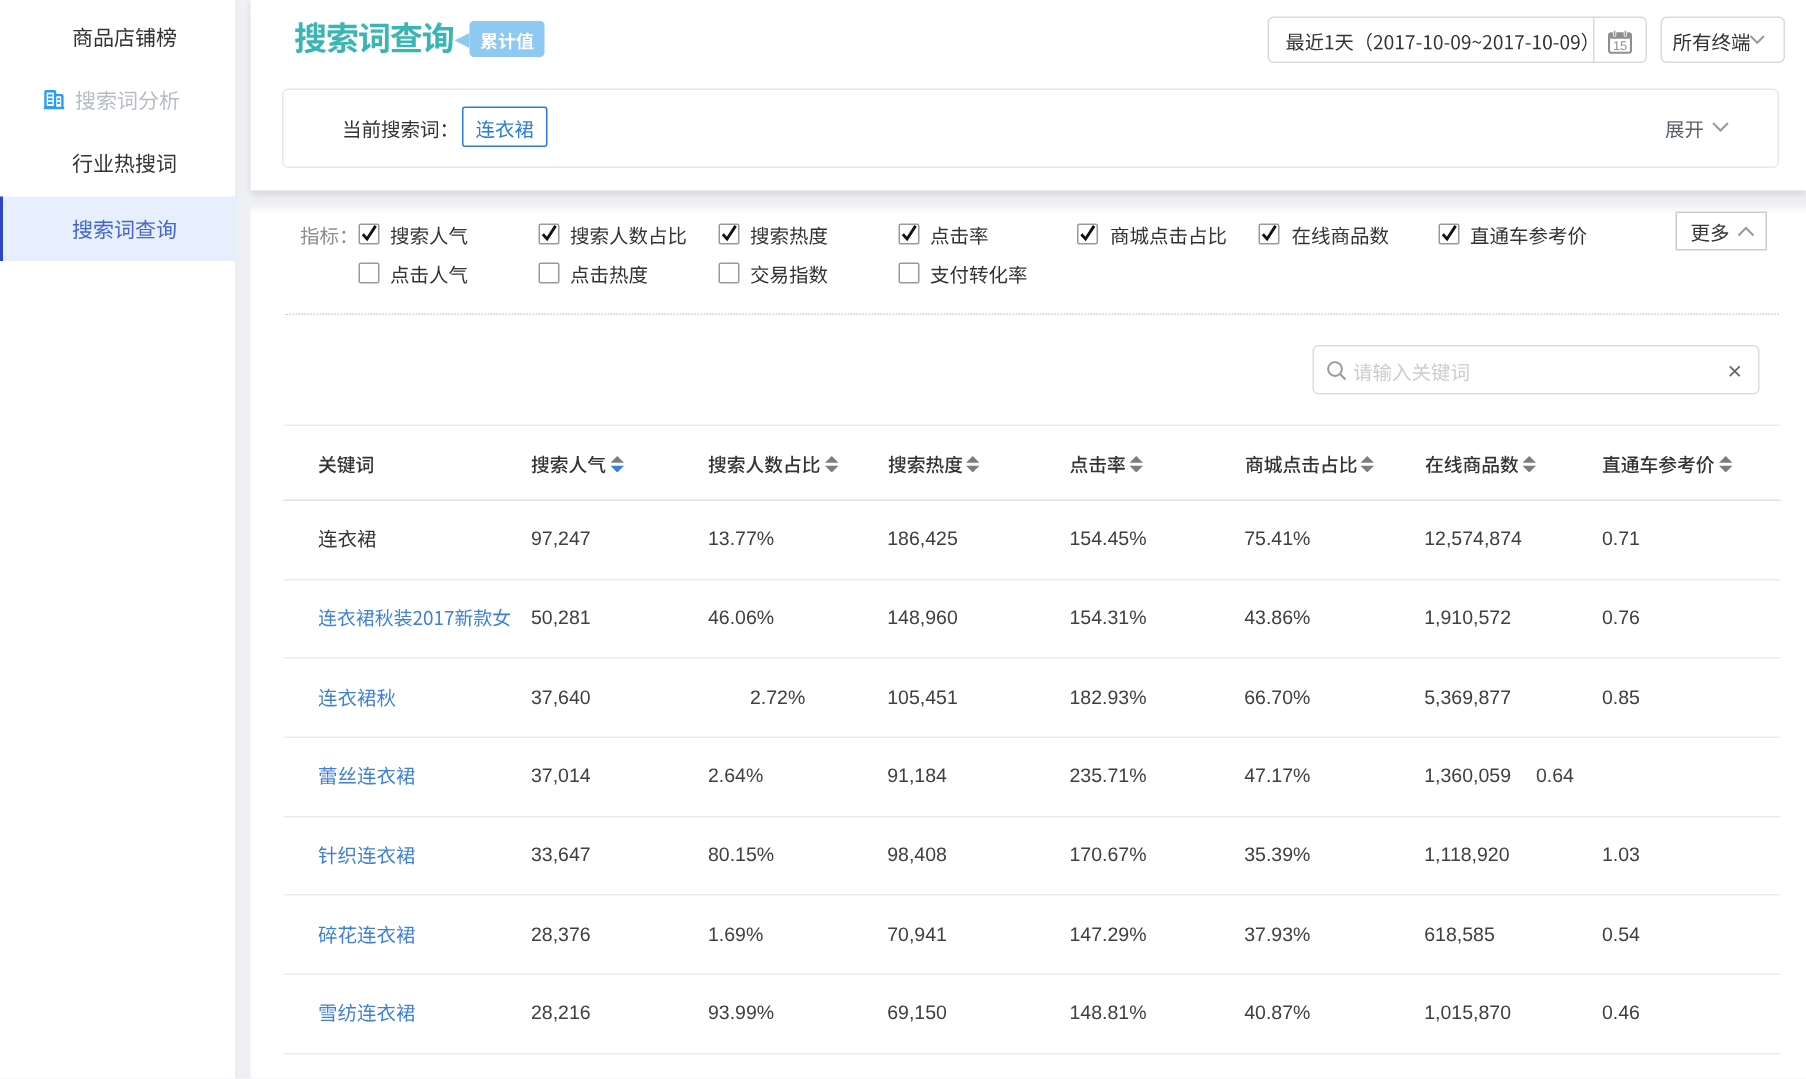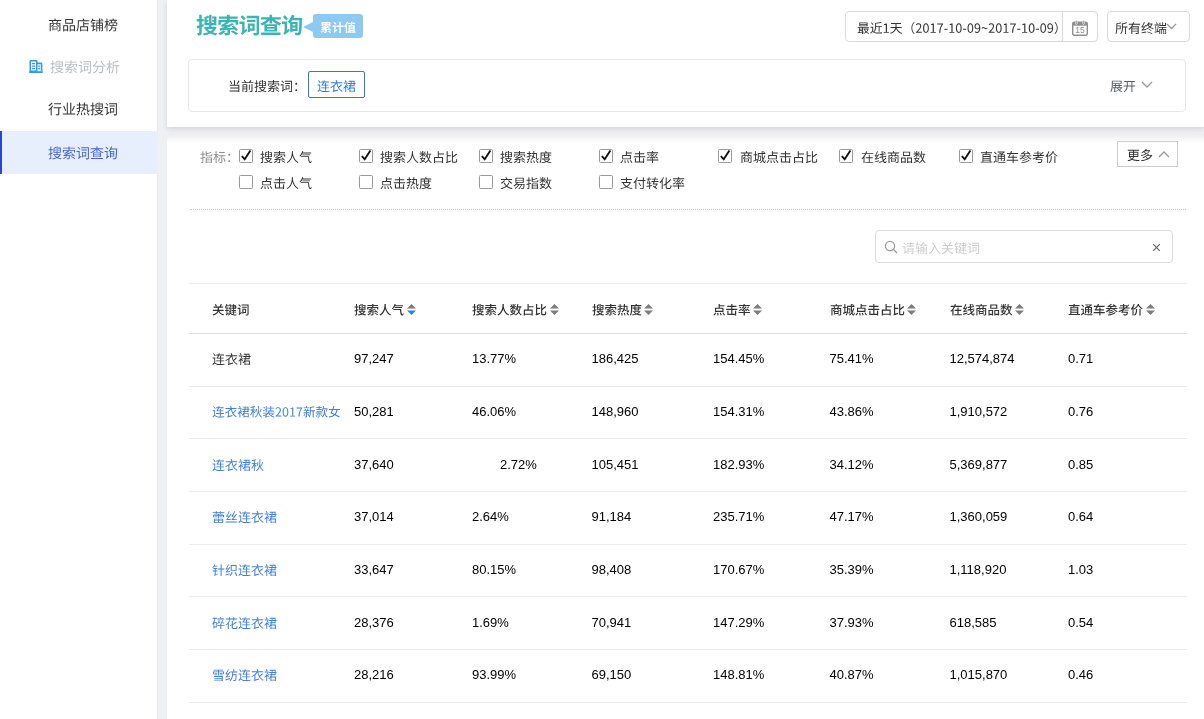--- a/index.html
+++ b/index.html
@@ -1,17 +1,17 @@
 <!DOCTYPE html>
 <html><head><meta charset="utf-8"><style>
 
 *{margin:0;padding:0;box-sizing:border-box}
 html,body{width:1204px;height:719px;overflow:hidden;background:#eef0f3;font-family:"Liberation Sans",sans-serif;position:relative}
 .abs{position:absolute}
-.num{font-size:13px;color:#000000}
+.num{font-size:13px;color:#404040}
 
 </style></head><body>
 <div class="abs" style="left:0;top:0;width:158px;height:719px;background:#fff;border-right:1px solid #e7e7e7"></div>
 <svg style="position:absolute;left:48.0px;top:14.4px;" width="70.0" height="20.3" viewBox="0 0 70.0 20.3">
     <path d="M3.8 7.2C4.1 7.7 4.5 8.5 4.7 8.9L5.7 8.5C5.5 8.1 5.1 7.4 4.8 6.9ZM7.8 10.6C8.8 11.2 10.0 12.2 10.6 12.7L11.2 12.0C10.6 11.5 9.4 10.6 8.4 10.0ZM5.5 10.1C4.9 10.7 3.9 11.5 3.1 12.0C3.2 12.2 3.5 12.6 3.6 12.8C4.5 12.2 5.6 11.3 6.3 10.4ZM9.2 7.0C9.0 7.6 8.6 8.3 8.2 8.9H1.7V17.3H2.7V9.8H11.4V16.2C11.4 16.4 11.3 16.5 11.1 16.5C10.9 16.5 10.1 16.5 9.2 16.5C9.3 16.7 9.5 17.0 9.5 17.3C10.7 17.3 11.4 17.3 11.8 17.1C12.3 17.0 12.4 16.7 12.4 16.2V8.9H9.3C9.6 8.4 10.0 7.8 10.3 7.3ZM4.4 12.4V16.2H5.3V15.6H9.5V12.4ZM5.3 13.1H8.7V14.8H5.3ZM6.2 4.7C6.4 5.1 6.6 5.6 6.7 6.0H0.9V6.9H13.2V6.0H7.9C7.7 5.5 7.4 4.9 7.2 4.4Z M18.2 6.1H23.8V8.7H18.2ZM17.2 5.1V9.7H24.9V5.1ZM15.2 11.2V17.4H16.2V16.6H19.1V17.2H20.1V11.2ZM16.2 15.6V12.2H19.1V15.6ZM21.7 11.2V17.4H22.7V16.6H25.9V17.3H27.0V11.2ZM22.7 15.6V12.2H25.9V15.6Z M32.1 12.2V17.2H33.1V16.6H39.0V17.2H40.1V12.2H36.2V10.3H40.8V9.3H36.2V7.7H35.2V12.2ZM33.1 15.7V13.2H39.0V15.7ZM34.5 4.8C34.8 5.2 35.1 5.7 35.3 6.2H29.8V9.9C29.8 11.9 29.6 14.7 28.4 16.8C28.7 16.9 29.1 17.2 29.3 17.4C30.6 15.2 30.8 12.0 30.8 9.9V7.2H41.2V6.2H36.4C36.3 5.7 35.9 5.0 35.5 4.5Z M52.6 5.0C53.2 5.4 53.9 6.0 54.3 6.3L54.9 5.8C54.5 5.4 53.8 4.9 53.2 4.5ZM44.5 4.5C44.1 5.8 43.3 7.1 42.5 7.9C42.7 8.1 42.9 8.6 43.0 8.8C43.5 8.3 44.0 7.7 44.4 7.0H47.4V6.1H44.9C45.1 5.6 45.2 5.2 45.4 4.8ZM42.8 11.4V12.4H44.8V15.2C44.8 15.8 44.4 16.2 44.1 16.4C44.3 16.6 44.5 17.0 44.6 17.3C44.8 17.0 45.2 16.8 47.7 15.3C47.6 15.1 47.5 14.7 47.4 14.4L45.8 15.4V12.4H47.6V11.4H45.8V9.5H47.2V8.6H43.5V9.5H44.8V11.4ZM51.1 4.5V6.4H47.9V7.3H51.1V8.5H48.3V17.4H49.2V14.3H51.2V17.3H52.1V14.3H53.9V16.2C53.9 16.3 53.9 16.4 53.8 16.4C53.6 16.4 53.2 16.4 52.8 16.4C52.9 16.6 53.0 17.1 53.1 17.3C53.7 17.3 54.2 17.3 54.5 17.1C54.8 17.0 54.9 16.7 54.9 16.2V8.5H52.1V7.3H55.3V6.4H52.1V4.5ZM49.2 11.8H51.2V13.4H49.2ZM49.2 10.9V9.5H51.2V10.9ZM53.9 11.8V13.4H52.1V11.8ZM53.9 10.9H52.1V9.5H53.9Z M61.2 8.5V10.7H62.1V9.3H68.2V10.7H69.3V8.5H67.2C67.4 8.0 67.6 7.4 67.9 6.9L66.8 6.7C66.7 7.2 66.4 7.9 66.2 8.5H63.9L64.2 8.4C64.1 8.0 63.9 7.3 63.7 6.8L62.7 6.9C62.9 7.4 63.1 8.0 63.2 8.5ZM64.5 4.5C64.6 4.9 64.8 5.4 64.8 5.8H61.3V6.7H69.0V5.8H65.9C65.8 5.4 65.6 4.8 65.5 4.4ZM64.5 9.8C64.6 10.3 64.8 10.8 64.8 11.2H61.3V12.1H63.5C63.3 14.3 62.8 15.8 60.7 16.6C60.9 16.8 61.2 17.2 61.3 17.4C62.9 16.7 63.7 15.7 64.1 14.3H67.3C67.1 15.6 67.0 16.2 66.8 16.4C66.7 16.5 66.6 16.5 66.3 16.5C66.1 16.5 65.5 16.5 64.9 16.4C65.0 16.7 65.1 17.0 65.2 17.3C65.8 17.3 66.5 17.3 66.8 17.3C67.1 17.3 67.4 17.2 67.6 17.0C68.0 16.6 68.1 15.8 68.3 13.8C68.3 13.7 68.3 13.4 68.3 13.4H64.3C64.4 13.0 64.4 12.5 64.5 12.1H69.0V11.2H65.9C65.8 10.8 65.6 10.2 65.4 9.7ZM58.5 4.5V7.2H56.7V8.2H58.3C58.0 10.1 57.2 12.3 56.4 13.5C56.6 13.7 56.8 14.2 56.9 14.5C57.5 13.6 58.1 12.1 58.5 10.5V17.3H59.4V10.0C59.7 10.7 60.1 11.6 60.3 12.0L60.9 11.3C60.7 10.9 59.7 9.1 59.4 8.7V8.2H60.9V7.2H59.4V4.5Z" fill="#333"></path>
   </svg>
 <svg class="abs" style="left:29px;top:60px" width="14" height="13" viewBox="0 0 14 13">
 <g fill="none" stroke="#2b9cf2" stroke-width="1.6">
 <rect x="1.3" y="0.8" width="6.4" height="10.6" rx="0.5"></rect>
 <path d="M7.7 3.4h4.4a0.5 0.5 0 0 1 0.5 0.5v7.5"></path>
@@ -243,33 +243,33 @@
 <div class="abs num" style="left:829.5px;top:404.0px;line-height:15px">43.86%</div>
 <div class="abs num" style="left:949.5px;top:404.0px;line-height:15px">1,910,572</div>
 <div class="abs num" style="left:1068.0px;top:404.0px;line-height:15px">0.76</div>
 <svg style="position:absolute;left:212.0px;top:454.7px;" width="52.0" height="18.8" viewBox="0 0 52.0 18.8">
     <path d="M1.1 4.8C1.7 5.5 2.5 6.5 2.9 7.2L3.7 6.6C3.3 6.0 2.5 5.0 1.8 4.3ZM3.2 8.6H0.6V9.5H2.3V13.6C1.7 13.8 1.1 14.4 0.4 15.2L1.1 16.1C1.7 15.2 2.3 14.4 2.7 14.4C3.0 14.4 3.4 14.9 4.0 15.2C4.9 15.8 6.0 16.0 7.7 16.0C9.0 16.0 11.4 15.9 12.3 15.8C12.4 15.5 12.5 15.0 12.7 14.7C11.3 14.9 9.4 15.0 7.7 15.0C6.2 15.0 5.1 14.9 4.2 14.4C3.8 14.1 3.5 13.8 3.2 13.7ZM4.9 9.8C5.0 9.7 5.5 9.6 6.1 9.6H8.1V11.4H4.1V12.3H8.1V14.7H9.1V12.3H12.2V11.4H9.1V9.6H11.6L11.6 8.7H9.1V7.1H8.1V8.7H6.0C6.3 8.0 6.7 7.2 7.1 6.4H12.0V5.5H7.4L7.8 4.4L6.8 4.2C6.7 4.6 6.5 5.1 6.4 5.5H4.2V6.4H6.0C5.7 7.1 5.4 7.7 5.3 8.0C5.0 8.4 4.8 8.8 4.6 8.8C4.7 9.1 4.8 9.6 4.9 9.8Z M18.6 4.4C18.9 5.0 19.3 5.7 19.4 6.3H13.8V7.2H18.6C17.4 8.8 15.5 10.3 13.4 11.2C13.6 11.4 13.9 11.8 14.0 12.0C14.8 11.6 15.6 11.2 16.4 10.6V14.2C16.4 14.8 15.9 15.1 15.7 15.3C15.8 15.5 16.1 15.9 16.2 16.1C16.5 15.8 17.0 15.7 21.1 14.4C21.1 14.1 20.9 13.7 20.9 13.5L17.4 14.5V9.9C18.2 9.2 18.9 8.4 19.5 7.6C20.2 11.2 21.5 13.7 24.9 15.8C25.0 15.5 25.3 15.1 25.6 14.9C23.9 14.0 22.8 12.9 22.0 11.7C22.9 10.9 24.1 9.8 24.9 8.9L24.1 8.3C23.4 9.1 22.4 10.1 21.5 10.9C21.0 9.8 20.6 8.6 20.4 7.2H25.2V6.3H19.6L20.4 6.0C20.3 5.5 19.9 4.7 19.6 4.1Z M27.7 4.5C28.1 5.1 28.6 5.8 28.8 6.3L29.6 5.8C29.4 5.4 28.9 4.7 28.5 4.1ZM31.7 4.8V5.7H33.7C33.7 6.2 33.7 6.6 33.6 7.1H31.1V7.9H33.5C33.4 8.4 33.3 8.9 33.1 9.3H31.6V10.2H32.9C32.4 11.6 31.6 12.7 30.4 13.5C30.6 13.7 31.0 14.0 31.1 14.2C31.6 13.8 32.1 13.3 32.5 12.8V16.1H33.4V15.5H36.9V16.1H37.9V11.5H33.3C33.5 11.1 33.7 10.7 33.8 10.2H37.6V7.9H38.5V7.1H37.6V4.8ZM33.4 14.7V12.4H36.9V14.7ZM36.7 7.9V9.3H34.1C34.2 8.9 34.3 8.4 34.4 7.9ZM36.7 7.1H34.5C34.6 6.6 34.6 6.2 34.6 5.7H36.7ZM30.6 8.9C30.4 9.3 30.0 9.8 29.7 10.2L29.3 9.8C29.9 8.8 30.4 7.8 30.7 6.7L30.2 6.4L30.0 6.5H26.7V7.4H29.6C28.9 9.1 27.6 10.9 26.4 11.9C26.6 12.1 26.8 12.5 26.9 12.8C27.4 12.3 27.8 11.9 28.3 11.3V16.1H29.2V10.8C29.6 11.4 30.2 12.1 30.4 12.5L31.0 11.8L30.1 10.7C30.5 10.3 30.9 9.8 31.2 9.3Z M50.3 7.0C50.0 8.1 49.4 9.5 48.9 10.5L49.7 10.7C50.2 9.8 50.8 8.4 51.2 7.3ZM45.6 7.0C45.4 8.2 45.1 9.6 44.6 10.4L45.4 10.8C46.0 9.9 46.3 8.4 46.4 7.2ZM47.5 4.2C47.5 9.2 47.5 13.4 44.0 15.4C44.2 15.6 44.5 15.9 44.6 16.1C46.5 15.0 47.4 13.4 47.9 11.4C48.5 13.5 49.4 15.1 51.0 16.1C51.1 15.8 51.4 15.5 51.6 15.3C49.6 14.3 48.7 12.0 48.2 9.0C48.4 7.6 48.4 5.9 48.4 4.2ZM43.9 4.3C42.9 4.7 41.2 5.1 39.7 5.3C39.8 5.5 39.9 5.9 40.0 6.1C40.6 6.0 41.2 5.9 41.9 5.8V7.9H39.6V8.8H41.7C41.2 10.3 40.2 12.0 39.4 13.0C39.5 13.2 39.8 13.6 39.9 13.9C40.6 13.1 41.3 11.7 41.9 10.3V16.1H42.8V10.2C43.2 10.8 43.7 11.5 43.9 11.9L44.4 11.1C44.2 10.8 43.2 9.4 42.8 9.1V8.8H44.8V7.9H42.8V5.6C43.5 5.4 44.1 5.2 44.6 5.0Z" fill="#3d7fd9"></path>
   </svg>
 <div class="abs num" style="left:354.0px;top:456.6px;line-height:15px">37,640</div>
 <div class="abs num" style="left:500px;top:456.6px;line-height:15px">2.72%</div>
 <div class="abs num" style="left:591.5px;top:456.6px;line-height:15px">105,451</div>
 <div class="abs num" style="left:713.0px;top:456.6px;line-height:15px">182.93%</div>
-<div class="abs num" style="left:829.5px;top:456.6px;line-height:15px">34.12%</div>
+<div class="abs num" style="left:829.5px;top:456.6px;line-height:15px">66.70%</div>
 <div class="abs num" style="left:949.5px;top:456.6px;line-height:15px">5,369,877</div>
 <div class="abs num" style="left:1068.0px;top:456.6px;line-height:15px">0.85</div>
 <svg style="position:absolute;left:212.0px;top:507.4px;" width="65.0" height="18.8" viewBox="0 0 65.0 18.8">
     <path d="M2.6 9.5V10.0H5.4V9.5ZM2.3 10.7V11.2H5.4V10.7ZM7.6 10.7V11.2H10.8V10.7ZM7.6 9.5V10.0H10.4V9.5ZM1.1 8.1V10.3H2.0V8.8H6.0V11.5H6.9V8.8H11.0V10.3H12.0V8.1H6.9V7.4H11.2V6.7H1.8V7.4H6.0V8.1ZM6.0 14.1V15.1H2.8V14.1ZM6.9 14.1H10.2V15.1H6.9ZM6.0 13.5H2.8V12.6H6.0ZM6.9 13.5V12.6H10.2V13.5ZM1.9 11.9V16.1H2.8V15.7H10.2V16.1H11.2V11.9ZM8.2 4.2V5.0H4.8V4.2H3.8V5.0H0.7V5.8H3.8V6.5H4.8V5.8H8.2V6.5H9.1V5.8H12.3V5.0H9.1V4.2Z M13.7 14.4V15.4H25.3V14.4ZM14.5 13.2C14.8 13.1 15.4 13.1 19.1 12.8C19.1 12.6 19.1 12.2 19.2 11.9L15.8 12.1C17.1 10.7 18.4 8.9 19.6 7.0L18.7 6.6C18.3 7.3 17.8 8.0 17.4 8.7L15.4 8.8C16.2 7.6 17.1 6.1 17.8 4.6L16.8 4.2C16.2 5.9 15.2 7.6 14.9 8.1C14.6 8.6 14.3 8.9 14.1 8.9C14.2 9.2 14.3 9.6 14.4 9.8C14.6 9.8 14.9 9.7 16.8 9.6C16.2 10.4 15.6 11.1 15.4 11.3C14.9 11.9 14.5 12.2 14.2 12.3C14.3 12.6 14.5 13.0 14.5 13.2ZM19.9 13.2C20.2 13.0 20.7 13.0 24.8 12.8C24.8 12.5 24.8 12.1 24.9 11.9L21.1 12.1C22.5 10.7 23.9 8.9 25.0 7.1L24.2 6.7C23.8 7.3 23.3 8.0 22.9 8.6L20.8 8.7C21.6 7.6 22.5 6.0 23.2 4.6L22.3 4.2C21.6 5.8 20.6 7.6 20.2 8.0C19.9 8.5 19.7 8.8 19.4 8.9C19.5 9.1 19.7 9.6 19.7 9.8C20.0 9.7 20.3 9.6 22.3 9.5C21.6 10.3 21.0 11.0 20.7 11.3C20.2 11.8 19.9 12.2 19.6 12.3C19.7 12.5 19.8 13.0 19.9 13.2Z M27.1 4.8C27.7 5.5 28.5 6.5 28.9 7.2L29.7 6.6C29.3 6.0 28.5 5.0 27.8 4.3ZM29.2 8.6H26.6V9.5H28.3V13.6C27.7 13.8 27.1 14.4 26.4 15.2L27.1 16.1C27.7 15.2 28.3 14.4 28.7 14.4C29.0 14.4 29.4 14.9 30.0 15.2C30.9 15.8 32.0 16.0 33.7 16.0C35.0 16.0 37.4 15.9 38.4 15.8C38.4 15.5 38.5 15.0 38.7 14.7C37.3 14.9 35.4 15.0 33.7 15.0C32.2 15.0 31.1 14.9 30.2 14.4C29.8 14.1 29.5 13.8 29.2 13.7ZM30.9 9.8C31.0 9.7 31.5 9.6 32.1 9.6H34.1V11.4H30.1V12.3H34.1V14.7H35.1V12.3H38.2V11.4H35.1V9.6H37.6L37.6 8.7H35.1V7.1H34.1V8.7H32.0C32.3 8.0 32.7 7.2 33.1 6.4H38.0V5.5H33.4L33.8 4.4L32.8 4.2C32.7 4.6 32.5 5.1 32.4 5.5H30.2V6.4H32.0C31.7 7.1 31.4 7.7 31.3 8.0C31.0 8.4 30.8 8.8 30.6 8.8C30.7 9.1 30.8 9.6 30.9 9.8Z M44.6 4.4C44.9 5.0 45.3 5.7 45.4 6.3H39.8V7.2H44.6C43.4 8.8 41.5 10.3 39.4 11.2C39.6 11.4 39.9 11.8 40.0 12.0C40.8 11.6 41.6 11.2 42.4 10.6V14.2C42.4 14.8 41.9 15.1 41.7 15.3C41.8 15.5 42.1 15.9 42.2 16.1C42.5 15.8 43.0 15.7 47.1 14.4C47.1 14.1 46.9 13.7 46.9 13.5L43.4 14.5V9.9C44.2 9.2 44.9 8.4 45.5 7.6C46.2 11.2 47.5 13.7 50.9 15.8C51.0 15.5 51.3 15.1 51.6 14.9C49.9 14.0 48.8 12.9 48.0 11.7C48.9 10.9 50.1 9.8 50.9 8.9L50.1 8.3C49.4 9.1 48.4 10.1 47.5 10.9C47.0 9.8 46.6 8.6 46.4 7.2H51.2V6.3H45.6L46.4 6.0C46.3 5.5 45.9 4.7 45.6 4.1Z M53.7 4.5C54.1 5.1 54.6 5.8 54.8 6.3L55.6 5.8C55.4 5.4 54.9 4.7 54.5 4.1ZM57.7 4.8V5.7H59.7C59.7 6.2 59.7 6.6 59.6 7.1H57.1V7.9H59.5C59.4 8.4 59.3 8.9 59.1 9.3H57.6V10.2H58.9C58.4 11.6 57.6 12.7 56.4 13.5C56.6 13.7 57.0 14.0 57.1 14.2C57.6 13.8 58.1 13.3 58.5 12.8V16.1H59.4V15.5H62.9V16.1H63.9V11.5H59.3C59.5 11.1 59.7 10.7 59.8 10.2H63.6V7.9H64.5V7.1H63.6V4.8ZM59.4 14.7V12.4H62.9V14.7ZM62.7 7.9V9.3H60.1C60.2 8.9 60.3 8.4 60.4 7.9ZM62.7 7.1H60.5C60.6 6.6 60.6 6.2 60.6 5.7H62.7ZM56.6 8.9C56.4 9.3 56.0 9.8 55.7 10.2L55.3 9.8C55.9 8.8 56.4 7.8 56.7 6.7L56.2 6.4L56.0 6.5H52.7V7.4H55.6C54.9 9.1 53.6 10.9 52.4 11.9C52.6 12.1 52.8 12.5 52.9 12.8C53.4 12.3 53.8 11.9 54.3 11.3V16.1H55.2V10.8C55.6 11.4 56.2 12.1 56.4 12.5L57.0 11.8L56.1 10.7C56.5 10.3 56.9 9.8 57.2 9.3Z" fill="#3d7fd9"></path>
   </svg>
 <div class="abs num" style="left:354.0px;top:509.3px;line-height:15px">37,014</div>
 <div class="abs num" style="left:472.0px;top:509.3px;line-height:15px">2.64%</div>
 <div class="abs num" style="left:591.5px;top:509.3px;line-height:15px">91,184</div>
 <div class="abs num" style="left:713.0px;top:509.3px;line-height:15px">235.71%</div>
 <div class="abs num" style="left:829.5px;top:509.3px;line-height:15px">47.17%</div>
 <div class="abs num" style="left:949.5px;top:509.3px;line-height:15px">1,360,059</div>
-<div class="abs num" style="left:1068.0px;top:509.3px;line-height:15px">0.64</div>
+<div class="abs num" style="left:1024px;top:509.3px;line-height:15px">0.64</div>
 <svg style="position:absolute;left:212.0px;top:560.0px;" width="65.0" height="18.8" viewBox="0 0 65.0 18.8">
     <path d="M8.6 4.3V8.5H5.5V9.5H8.6V16.1H9.6V9.5H12.4V8.5H9.6V4.3ZM2.4 4.2C2.0 5.4 1.2 6.6 0.4 7.3C0.6 7.5 0.8 8.0 0.9 8.2C1.4 7.8 1.8 7.2 2.2 6.6H5.5V5.7H2.8C3.0 5.3 3.1 4.9 3.3 4.4ZM0.8 10.6V11.5H2.7V14.2C2.7 14.7 2.4 15.1 2.1 15.2C2.3 15.4 2.5 15.8 2.6 16.1C2.8 15.8 3.2 15.6 5.8 14.3C5.7 14.1 5.6 13.7 5.6 13.4L3.7 14.4V11.5H5.4V10.6H3.7V8.9H5.1V8.0H1.4V8.9H2.7V10.6Z M13.5 14.4 13.7 15.4C15.0 15.0 16.6 14.6 18.2 14.2L18.1 13.4C16.4 13.8 14.7 14.2 13.5 14.4ZM19.7 6.0H23.6V9.9H19.7ZM18.7 5.1V10.8H24.6V5.1ZM22.6 12.4C23.3 13.5 24.0 15.1 24.3 16.0L25.3 15.6C25.0 14.7 24.2 13.2 23.5 12.1ZM19.6 12.1C19.3 13.4 18.6 14.7 17.7 15.5C18.0 15.7 18.4 16.0 18.6 16.1C19.4 15.2 20.2 13.8 20.7 12.3ZM13.8 9.7C14.0 9.6 14.3 9.5 16.0 9.3C15.4 10.1 14.8 10.8 14.6 11.1C14.2 11.5 13.9 11.9 13.6 11.9C13.7 12.2 13.8 12.6 13.9 12.8C14.2 12.6 14.6 12.5 18.2 11.8C18.2 11.6 18.2 11.2 18.2 10.9L15.3 11.5C16.3 10.3 17.4 8.9 18.2 7.5L17.4 7.0C17.1 7.5 16.8 8.0 16.5 8.4L14.8 8.6C15.6 7.5 16.4 6.0 17.0 4.6L16.0 4.2C15.5 5.8 14.5 7.5 14.2 7.9C13.9 8.4 13.7 8.7 13.5 8.7C13.6 9.0 13.7 9.5 13.8 9.7Z M27.1 4.8C27.7 5.5 28.5 6.5 28.9 7.2L29.7 6.6C29.3 6.0 28.5 5.0 27.8 4.3ZM29.2 8.6H26.6V9.5H28.3V13.6C27.7 13.8 27.1 14.4 26.4 15.2L27.1 16.1C27.7 15.2 28.3 14.4 28.7 14.4C29.0 14.4 29.4 14.9 30.0 15.2C30.9 15.8 32.0 16.0 33.7 16.0C35.0 16.0 37.4 15.9 38.4 15.8C38.4 15.5 38.5 15.0 38.7 14.7C37.3 14.9 35.4 15.0 33.7 15.0C32.2 15.0 31.1 14.9 30.2 14.4C29.8 14.1 29.5 13.8 29.2 13.7ZM30.9 9.8C31.0 9.7 31.5 9.6 32.1 9.6H34.1V11.4H30.1V12.3H34.1V14.7H35.1V12.3H38.2V11.4H35.1V9.6H37.6L37.6 8.7H35.1V7.1H34.1V8.7H32.0C32.3 8.0 32.7 7.2 33.1 6.4H38.0V5.5H33.4L33.8 4.4L32.8 4.2C32.7 4.6 32.5 5.1 32.4 5.5H30.2V6.4H32.0C31.7 7.1 31.4 7.7 31.3 8.0C31.0 8.4 30.8 8.8 30.6 8.8C30.7 9.1 30.8 9.6 30.9 9.8Z M44.6 4.4C44.9 5.0 45.3 5.7 45.4 6.3H39.8V7.2H44.6C43.4 8.8 41.5 10.3 39.4 11.2C39.6 11.4 39.9 11.8 40.0 12.0C40.8 11.6 41.6 11.2 42.4 10.6V14.2C42.4 14.8 41.9 15.1 41.7 15.3C41.8 15.5 42.1 15.9 42.2 16.1C42.5 15.8 43.0 15.7 47.1 14.4C47.1 14.1 46.9 13.7 46.9 13.5L43.4 14.5V9.9C44.2 9.2 44.9 8.4 45.5 7.6C46.2 11.2 47.5 13.7 50.9 15.8C51.0 15.5 51.3 15.1 51.6 14.9C49.9 14.0 48.8 12.9 48.0 11.7C48.9 10.9 50.1 9.8 50.9 8.9L50.1 8.3C49.4 9.1 48.4 10.1 47.5 10.9C47.0 9.8 46.6 8.6 46.4 7.2H51.2V6.3H45.6L46.4 6.0C46.3 5.5 45.9 4.7 45.6 4.1Z M53.7 4.5C54.1 5.1 54.6 5.8 54.8 6.3L55.6 5.8C55.4 5.4 54.9 4.7 54.5 4.1ZM57.7 4.8V5.7H59.7C59.7 6.2 59.7 6.6 59.6 7.1H57.1V7.9H59.5C59.4 8.4 59.3 8.9 59.1 9.3H57.6V10.2H58.9C58.4 11.6 57.6 12.7 56.4 13.5C56.6 13.7 57.0 14.0 57.1 14.2C57.6 13.8 58.1 13.3 58.5 12.8V16.1H59.4V15.5H62.9V16.1H63.9V11.5H59.3C59.5 11.1 59.7 10.7 59.8 10.2H63.6V7.9H64.5V7.1H63.6V4.8ZM59.4 14.7V12.4H62.9V14.7ZM62.7 7.9V9.3H60.1C60.2 8.9 60.3 8.4 60.4 7.9ZM62.7 7.1H60.5C60.6 6.6 60.6 6.2 60.6 5.7H62.7ZM56.6 8.9C56.4 9.3 56.0 9.8 55.7 10.2L55.3 9.8C55.9 8.8 56.4 7.8 56.7 6.7L56.2 6.4L56.0 6.5H52.7V7.4H55.6C54.9 9.1 53.6 10.9 52.4 11.9C52.6 12.1 52.8 12.5 52.9 12.8C53.4 12.3 53.8 11.9 54.3 11.3V16.1H55.2V10.8C55.6 11.4 56.2 12.1 56.4 12.5L57.0 11.8L56.1 10.7C56.5 10.3 56.9 9.8 57.2 9.3Z" fill="#3d7fd9"></path>
   </svg>
 <div class="abs num" style="left:354.0px;top:561.9px;line-height:15px">33,647</div>
 <div class="abs num" style="left:472.0px;top:561.9px;line-height:15px">80.15%</div>
 <div class="abs num" style="left:591.5px;top:561.9px;line-height:15px">98,408</div>
 <div class="abs num" style="left:713.0px;top:561.9px;line-height:15px">170.67%</div>
 <div class="abs num" style="left:829.5px;top:561.9px;line-height:15px">35.39%</div>
 <div class="abs num" style="left:949.5px;top:561.9px;line-height:15px">1,118,920</div>
 <div class="abs num" style="left:1068.0px;top:561.9px;line-height:15px">1.03</div>

